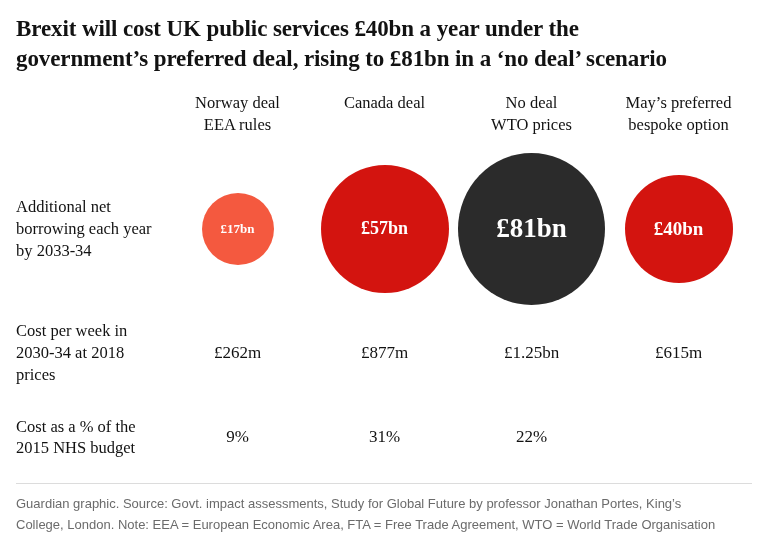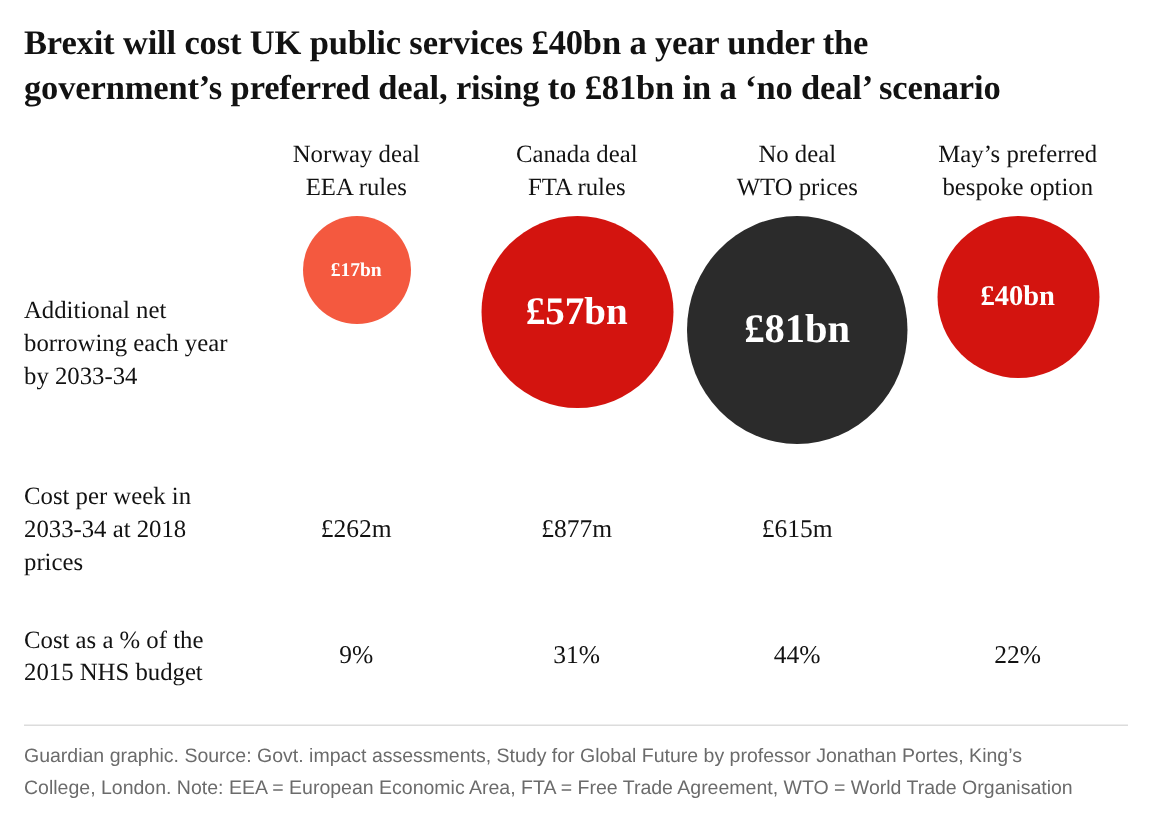--- a/index.html
+++ b/index.html
@@ -68,20 +68,21 @@
     padding-right: 6px;
     box-sizing: border-box;
   }
   .bubble-cells {
     display: flex;
     width: 588px;
   }
   .bubble-cell {
     width: 147px;
     display: flex;
+    align-items: center;
     justify-content: center;
     height: 170px;
   }
   .bubble {
     border-radius: 50%;
     display: flex;
     align-items: center;
     justify-content: center;
     color: #ffffff;
     font-family: "Liberation Serif", serif;
@@ -130,73 +131,72 @@
 
   <div class="grid">
 
     <div class="col-headers">
       <div class="col-head">
         <span>Norway deal</span>
         <span class="l2">EEA rules</span>
       </div>
       <div class="col-head">
         <span>Canada deal</span>
-        <span class="l2">FTA rules</span>
       </div>
       <div class="col-head">
         <span>No deal</span>
         <span class="l2">WTO prices</span>
       </div>
       <div class="col-head">
         <span>May’s preferred</span>
         <span class="l2">bespoke option</span>
       </div>
     </div>
 
     <div class="row-bubbles">
       <div class="row-label">Additional net borrowing each year by 2033-34</div>
       <div class="bubble-cells">
         <div class="bubble-cell">
           <div class="bubble" style="width: 72px; height: 72px; background: rgb(244, 89, 63); font-size: 13px;">
             <span>£17bn</span>
           </div>
         </div>
         <div class="bubble-cell">
-          <div class="bubble" style="width: 128px; height: 128px; background: rgb(211, 20, 15); font-size: 26px;">
+          <div class="bubble" style="width: 128px; height: 128px; background: rgb(211, 20, 15); font-size: 18px;">
             <span>£57bn</span>
           </div>
         </div>
         <div class="bubble-cell">
           <div class="bubble" style="width: 152px; height: 152px; background: rgb(43, 43, 43); font-size: 27px;">
             <span>£81bn</span>
           </div>
         </div>
         <div class="bubble-cell">
           <div class="bubble" style="width: 108px; height: 108px; background: rgb(211, 20, 15); font-size: 19px;">
             <span>£40bn</span>
           </div>
         </div>
       </div>
     </div>
 
     <div class="row-values">
-      <div class="row-label">Cost per week in 2033-34 at 2018 prices</div>
+      <div class="row-label">Cost per week in 2030-34 at 2018 prices</div>
       <div class="value-cells">
         <div class="value-cell">£262m</div>
         <div class="value-cell">£877m</div>
+        <div class="value-cell">£1.25bn</div>
         <div class="value-cell">£615m</div>
       </div>
     </div>
 
     <div class="row-values second">
       <div class="row-label">Cost as a % of the 2015 NHS budget</div>
       <div class="value-cells">
         <div class="value-cell">9%</div>
         <div class="value-cell">31%</div>
-        <div class="value-cell">44%</div>
         <div class="value-cell">22%</div>
       </div>
     </div>
 
     <hr class="rule">
 
     <div class="footnote">Guardian graphic. Source: Govt. impact assessments, Study for Global Future by professor Jonathan Portes, King’s College, London. Note: EEA = European Economic Area, FTA = Free Trade Agreement, WTO = World Trade Organisation</div>
 
   </div>
 </div>

